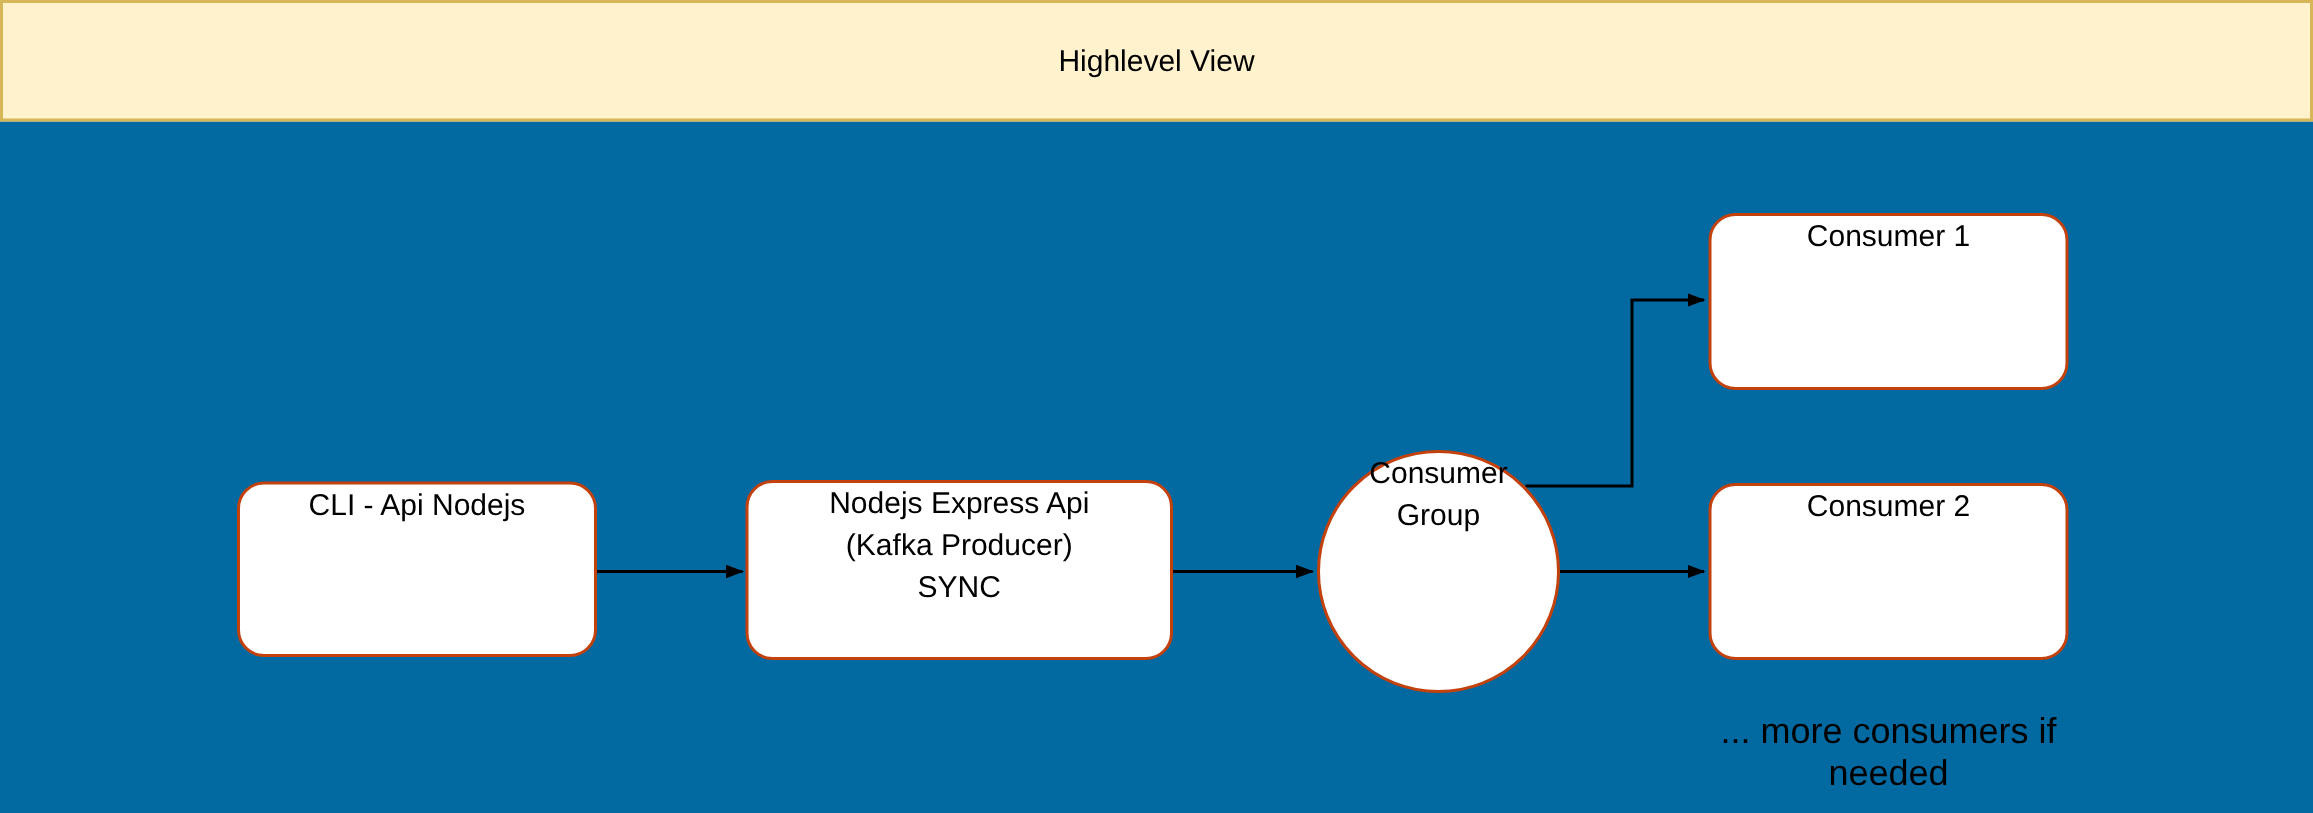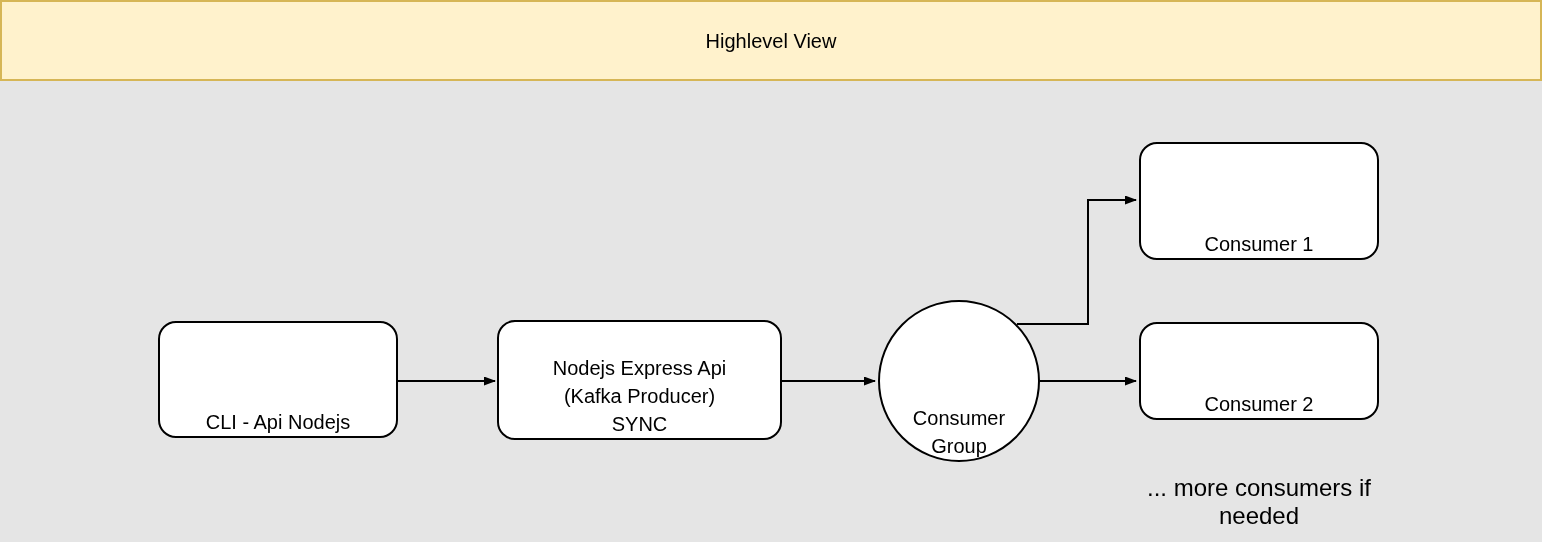--- a/index.html
+++ b/index.html
@@ -4,21 +4,21 @@
 <style>
   html, body {
     margin: 0;
     padding: 0;
     background: #ffffff;
   }
   .canvas {
     position: relative;
     width: 1542px;
     height: 542px;
-    background: #e5e5e5;
+    background: #0369a1;
     font-family: "Liberation Sans", sans-serif;
     color: #000000;
     overflow: hidden;
   }
   .banner {
     position: absolute;
     left: 0;
     top: 0;
     width: 1542px;
     height: 81px;
@@ -30,42 +30,42 @@
     justify-content: center;
   }
   .banner span {
     font-size: 20px;
     line-height: 1.2;
   }
   .node {
     position: absolute;
     box-sizing: border-box;
     background: #ffffff;
-    border: 2px solid #000000;
+    border: 2px solid #c2410c;
     display: flex;
-    align-items: flex-end;
+    align-items: flex-start;
     justify-content: center;
     text-align: center;
   }
   .node .node-label {
     font-size: 20px;
     line-height: 28px;
     white-space: pre-line;
   }
   .rect {
     border-radius: 18px;
   }
   .ellipse {
     border-radius: 50%;
   }
   .node-cli      { left: 158px; top: 321px; width: 240px; height: 117px; }
   .node-api      { left: 497px; top: 320px; width: 285px; height: 120px; }
   .node-group    { left: 878px; top: 300px; width: 162px; height: 162px; }
   .node-c1       { left: 1139px; top: 142px; width: 240px; height: 118px; }
-  .node-c2       { left: 1139px; top: 322px; width: 240px; height: 98px; }
+  .node-c2       { left: 1139px; top: 322px; width: 240px; height: 118px; }
   .note {
     position: absolute;
     left: 1109px;
     top: 474px;
     width: 300px;
     text-align: center;
     font-size: 24px;
     line-height: 28px;
     white-space: pre-line;
   }

